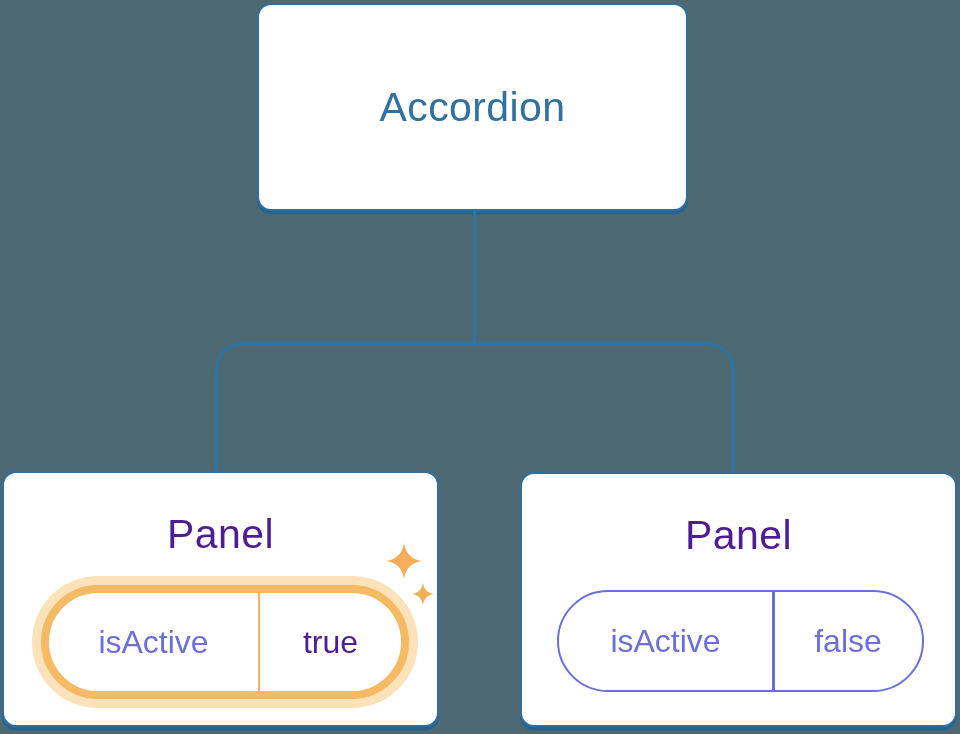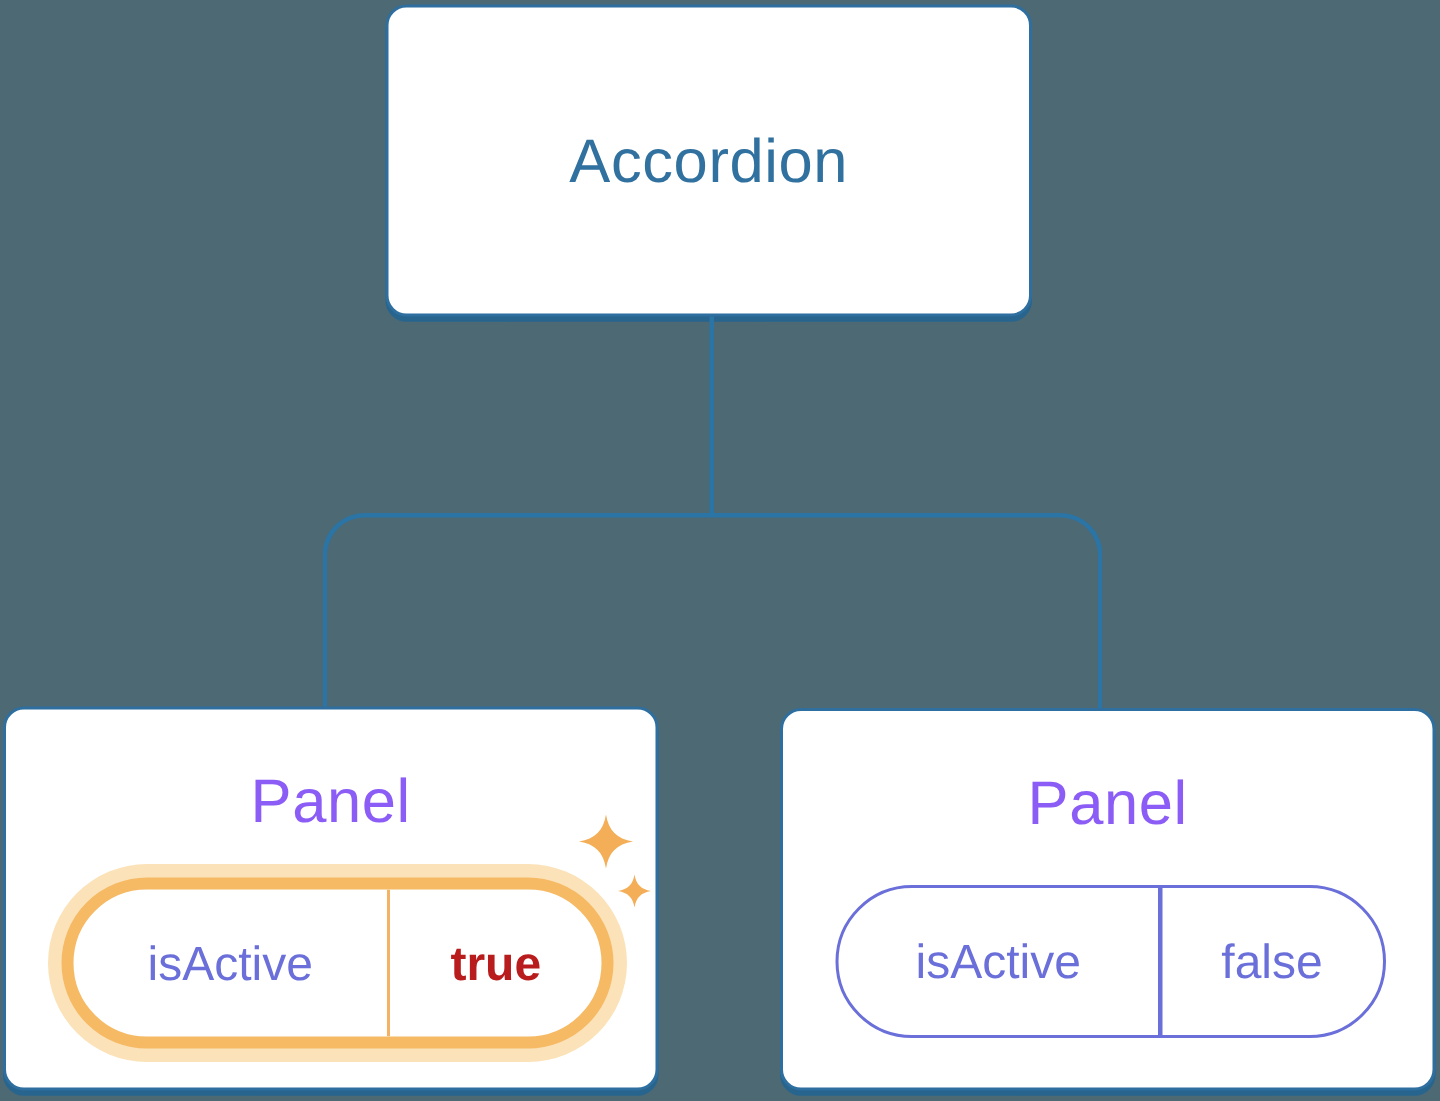--- a/index.html
+++ b/index.html
@@ -45,21 +45,21 @@
     border-bottom: none;
     border-radius: 28px 28px 0 0;
   }
   
   .panel-left  { left: 2px;   top: 471px; width: 437px; height: 256px; }
   .panel-right { left: 520px; top: 472px; width: 437px; height: 255px; }
   .panel-title {
     position: absolute;
     left: 0; right: 0; top: 38px;
     text-align: center;
-    color: #8b5cf6;
+    color: #4c1d95;
     font-size: 41px;
     font-weight: 500;
     letter-spacing: 0.4px;
   }
   
   .pill {
     position: absolute;
     background: #FFFFFF;
     display: flex;
     align-items: stretch;
@@ -71,21 +71,21 @@
     color: #6A6FD9;
   }
   .pill-active {
     left: 37px; top: 112px; width: 368px; height: 114px;
     border: 8px solid #F6B964;
     border-radius: 60px;
     box-shadow: 0 0 0 9px #FBE2B8;
   }
   .pill-active .cell.key   { width: 209px; }
   .pill-active .divider    { width: 2px; background: #F3B264; }
-  .pill-active .cell.value { width: 141px; font-weight: 700; color: #b91c1c; }
+  .pill-active .cell.value { width: 141px; font-weight: 400; color: #4c1d95; }
   .pill-inactive {
     left: 35px; top: 116px; width: 367px; height: 102px;
     border: 2.5px solid #6A6FD9;
     border-radius: 52px;
   }
   .pill-inactive .cell.key   { width: 213px; }
   .pill-inactive .divider    { width: 3px; background: #6A6FD9; }
   .pill-inactive .cell.value { width: 146px; }
   
   .sparkles {

